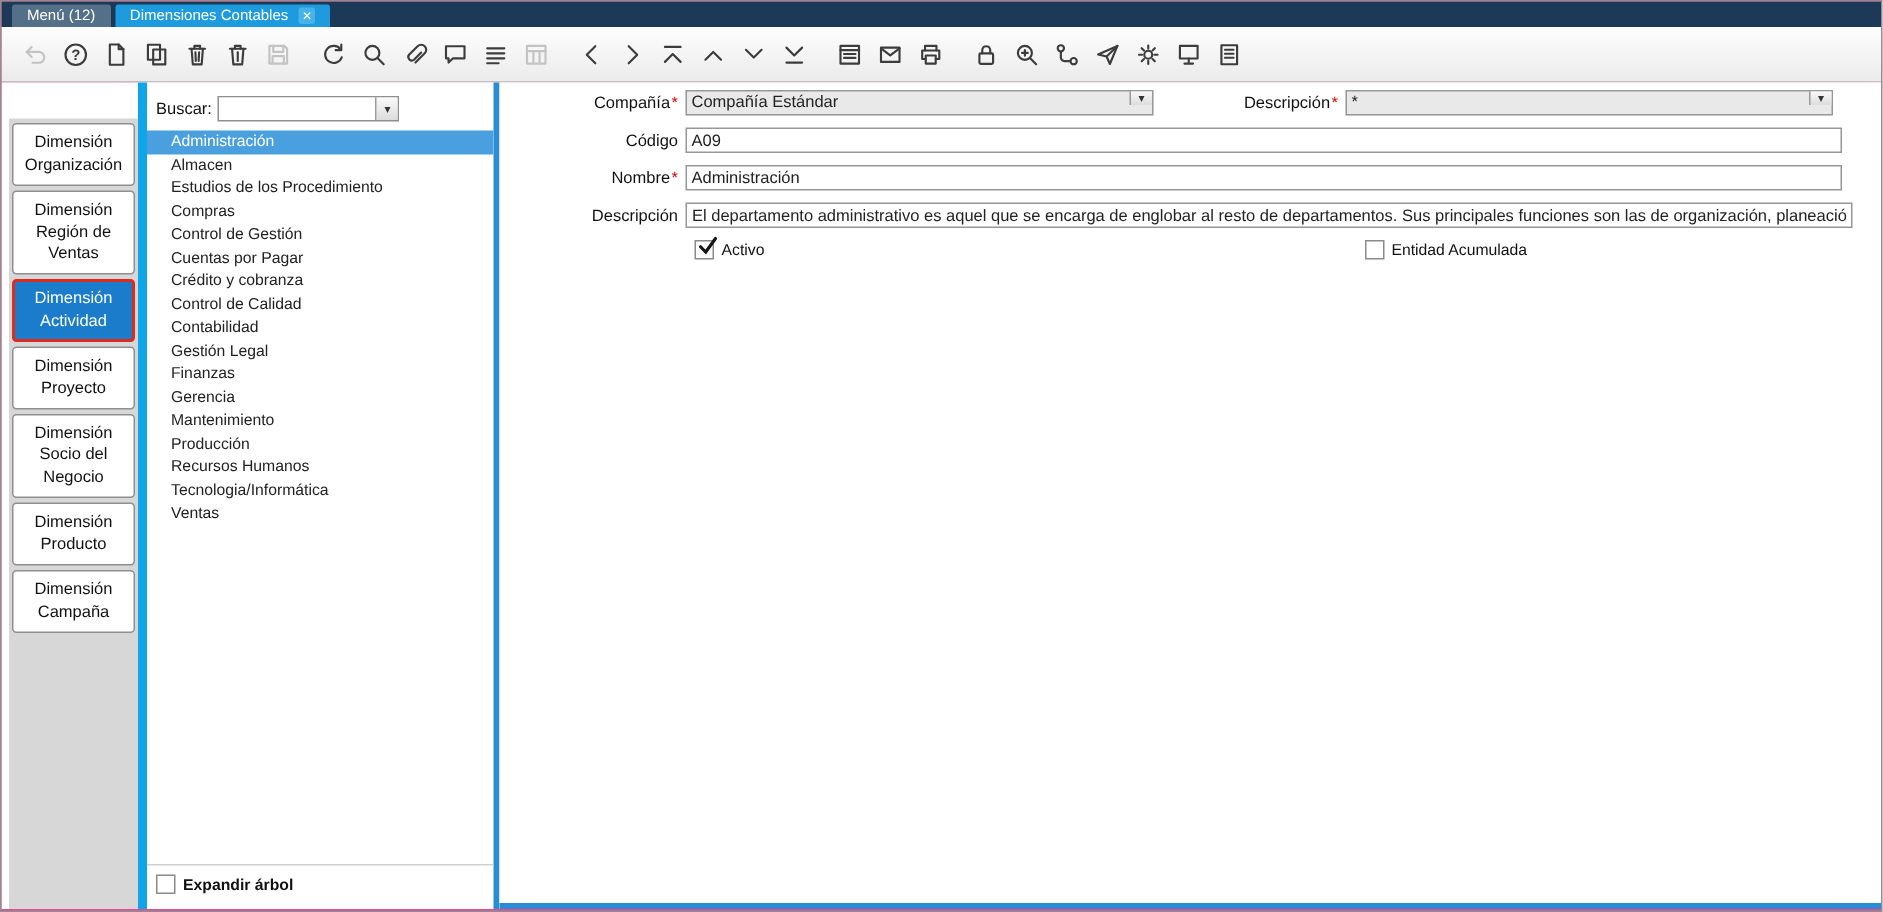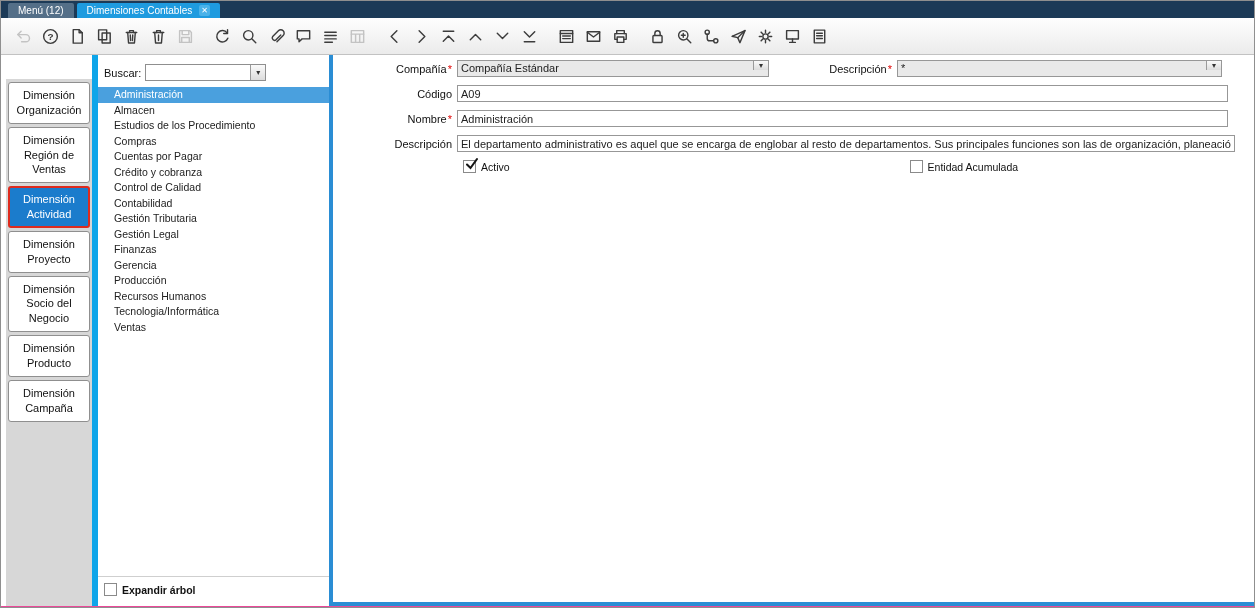--- a/index.html
+++ b/index.html
@@ -274,28 +274,29 @@
         <div class="scombo">
           <input value="" style="">
           <span class="cbtn">▾</span>
         </div>
       </div>
       <div class="tree-list" id="treeList">
           <div class="titem selected">Administración</div>
           <div class="titem">Almacen</div>
           <div class="titem">Estudios de los Procedimiento</div>
           <div class="titem">Compras</div>
+          <div class="titem">Control de Gestión</div>
           <div class="titem">Cuentas por Pagar</div>
           <div class="titem">Crédito y cobranza</div>
           <div class="titem">Control de Calidad</div>
           <div class="titem">Contabilidad</div>
-          <div class="titem">Gestión Tributaria</div>
           <div class="titem">Gestión Legal</div>
           <div class="titem">Finanzas</div>
           <div class="titem">Gerencia</div>
+          <div class="titem">Mantenimiento</div>
           <div class="titem">Producción</div>
           <div class="titem">Recursos Humanos</div>
           <div class="titem">Tecnologia/Informática</div>
           <div class="titem">Ventas</div>
         </div>
       <div class="tree-footer">
         <span class="cb"></span>
         <span>Expandir árbol</span>
       </div>
     </div>

